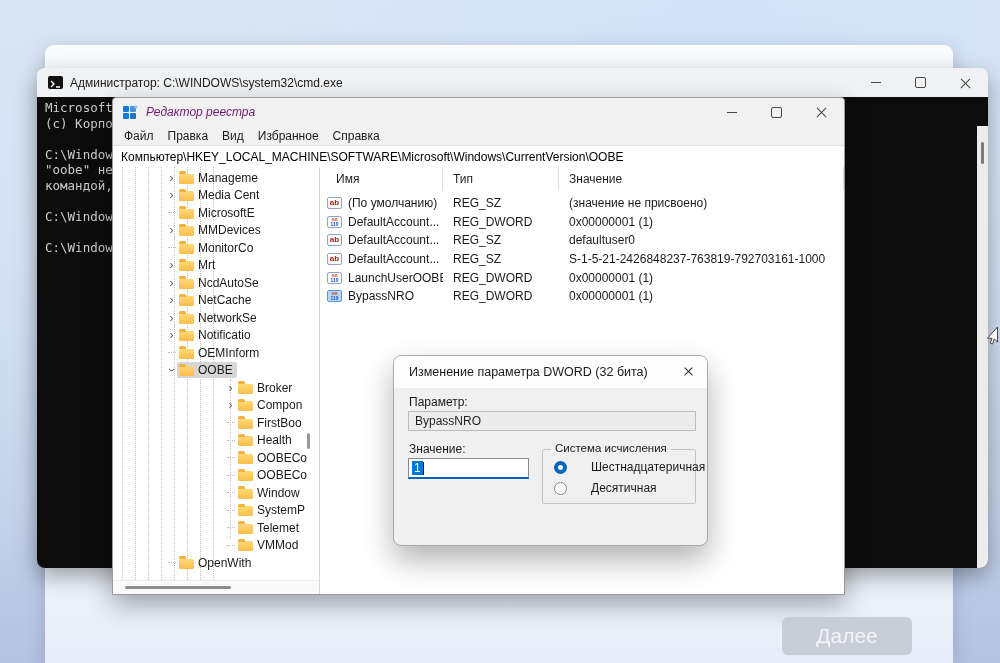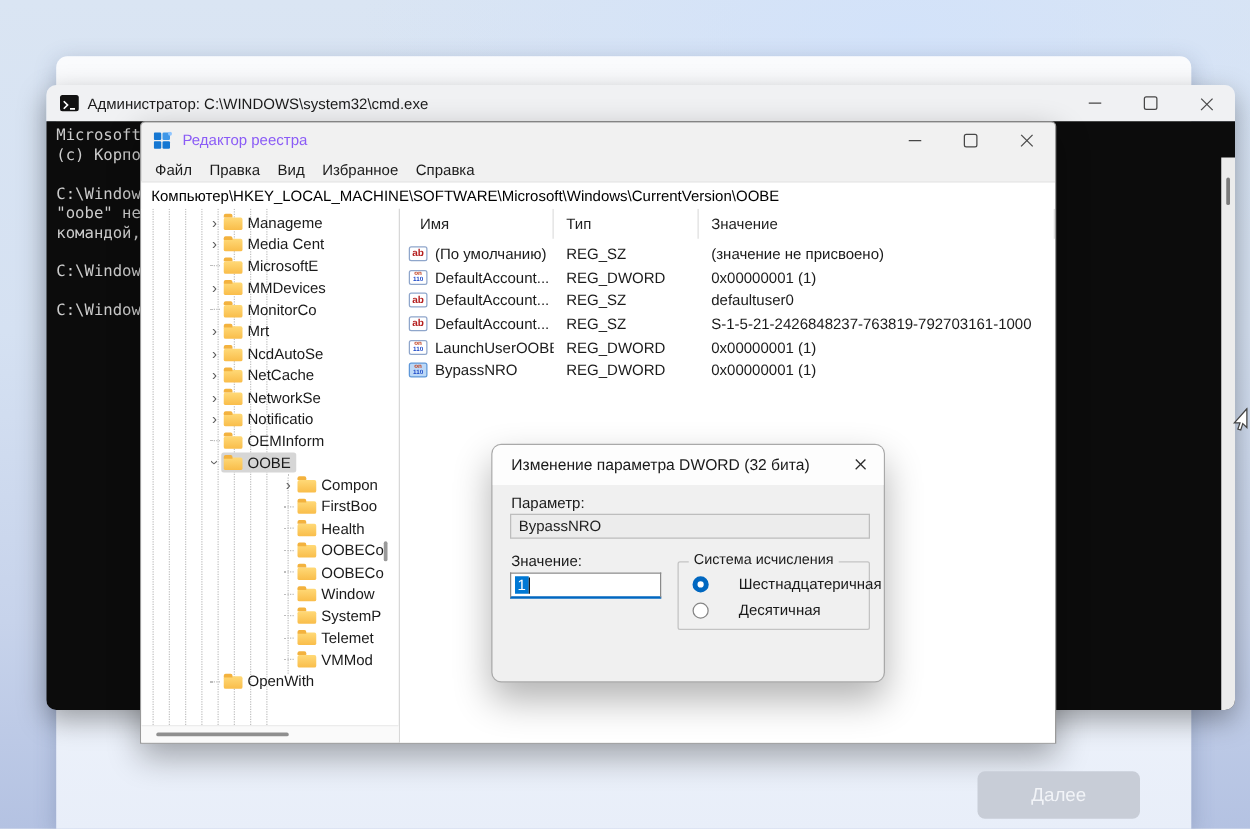--- a/index.html
+++ b/index.html
@@ -8,21 +8,21 @@
     background:
       radial-gradient(620px 300px at 72% 4%, rgba(210,226,250,.9), rgba(210,226,250,0) 70%),
       linear-gradient(180deg,#dae5f3 0%,#d5e1f2 40%,#c7d3eb 75%,#b4c2e2 100%);}
   
   .card{position:absolute;left:45px;top:45px;width:908px;height:618px;
     border-radius:9px 9px 0 0;
     background:linear-gradient(180deg,#fafbfd 0%,#f5f8fc 55%,#e8eef9 100%);
     box-shadow:0 4px 18px rgba(60,80,120,.28);}
   .next-btn{position:absolute;left:782px;top:617px;width:130px;height:38px;
     background:#c8cdd7;border:none;border-radius:6px;color:#f2f4f8;
-    font-size:15px;font-family:"Liberation Sans",sans-serif;}
+    font-size:21px;font-family:"Liberation Sans",sans-serif;}
   
   .wctrls{position:absolute;right:0;top:0;height:100%;display:flex;}
   .wc{width:45px;height:100%;display:flex;align-items:center;justify-content:center;position:relative;}
   .wc .mini{width:10px;height:1px;background:#474747;}
   .wc .maxi{width:9px;height:9px;border:1px solid #474747;border-radius:2px;}
   .wc .xa,.wc .xb{position:absolute;width:13px;height:1.2px;background:#474747;left:16px;top:50%;}
   .wc .xa{transform:rotate(45deg);} .wc .xb{transform:rotate(-45deg);}
   
   .cmd{position:absolute;left:37px;top:68px;width:951px;height:500px;
     border-radius:8px;overflow:hidden;box-shadow:0 8px 22px rgba(0,0,0,.35);}
@@ -35,21 +35,21 @@
     padding:3px 0 0 8px;box-sizing:border-box;}
   .cline{font-family:"DejaVu Sans Mono",monospace;font-size:12.5px;line-height:15.6px;
     color:#cccccc;white-space:pre;min-height:15.6px;}
   .cmd-scroll{position:absolute;right:0;top:29px;width:11px;bottom:0;background:#ececec;}
   .cmd-scroll .thumb{position:absolute;left:4px;top:16px;width:3px;height:22px;background:#7c7c7c;border-radius:2px;}
   
   .reg{position:absolute;left:112px;top:97px;width:733px;height:498px;background:#f1f1f1;
     border:1px solid #9a9a9a;box-sizing:border-box;border-radius:4px 4px 0 0;
     box-shadow:0 10px 26px rgba(0,0,0,.32);}
   .reg-titlebar{position:relative;height:28px;display:flex;align-items:center;}
-  .reg-title{margin-left:8px;font-size:12px;color:#8b5cf6;}
+  .reg-title{margin-left:8px;font-size:12px;color:#701a75;font-style:italic;}
   .reg-menubar{height:19px;display:flex;align-items:center;padding-left:4px;}
   .menu-item{font-size:12px;color:#1b1b1b;padding:0 7px;}
   .reg-addressbar{height:22px;background:#fff;border-top:1px solid #e2e2e2;border-bottom:1px solid #cfcfcf;
     display:flex;align-items:center;}
   .reg-address{font-size:12px;color:#000;padding-left:8px;white-space:nowrap;overflow:hidden;}
   .reg-content{position:absolute;left:0;top:69px;right:0;bottom:0;display:flex;background:#fff;}
   
   .tree{position:relative;width:206px;border-right:1px solid #d8d8d8;overflow:hidden;flex:none;}
   .guide{position:absolute;top:0;bottom:14px;width:0;border-left:1px dotted #c2c2c2;}
   .guide-sub{position:absolute;width:0;border-left:1px dotted #c2c2c2;}
@@ -302,20 +302,27 @@
               <span class="chev"></span>
               <span class="node">
                 <span class="folder"></span>
                 <span class="tlabel">OOBE</span>
               </span>
             </div>
           <div class="trow lvl1 t-c">
               <span class="chev"></span>
               <span class="node">
                 <span class="folder"></span>
+                <span class="tlabel">Broker</span>
+              </span>
+            </div>
+          <div class="trow lvl1 t-c">
+              <span class="chev"></span>
+              <span class="node">
+                <span class="folder"></span>
                 <span class="tlabel">Compon</span>
               </span>
             </div>
           <div class="trow lvl1 t-n">
               <span class="chev">
                 <i></i>
               </span>
               <span class="node">
                 <span class="folder"></span>
                 <span class="tlabel">FirstBoo</span>

